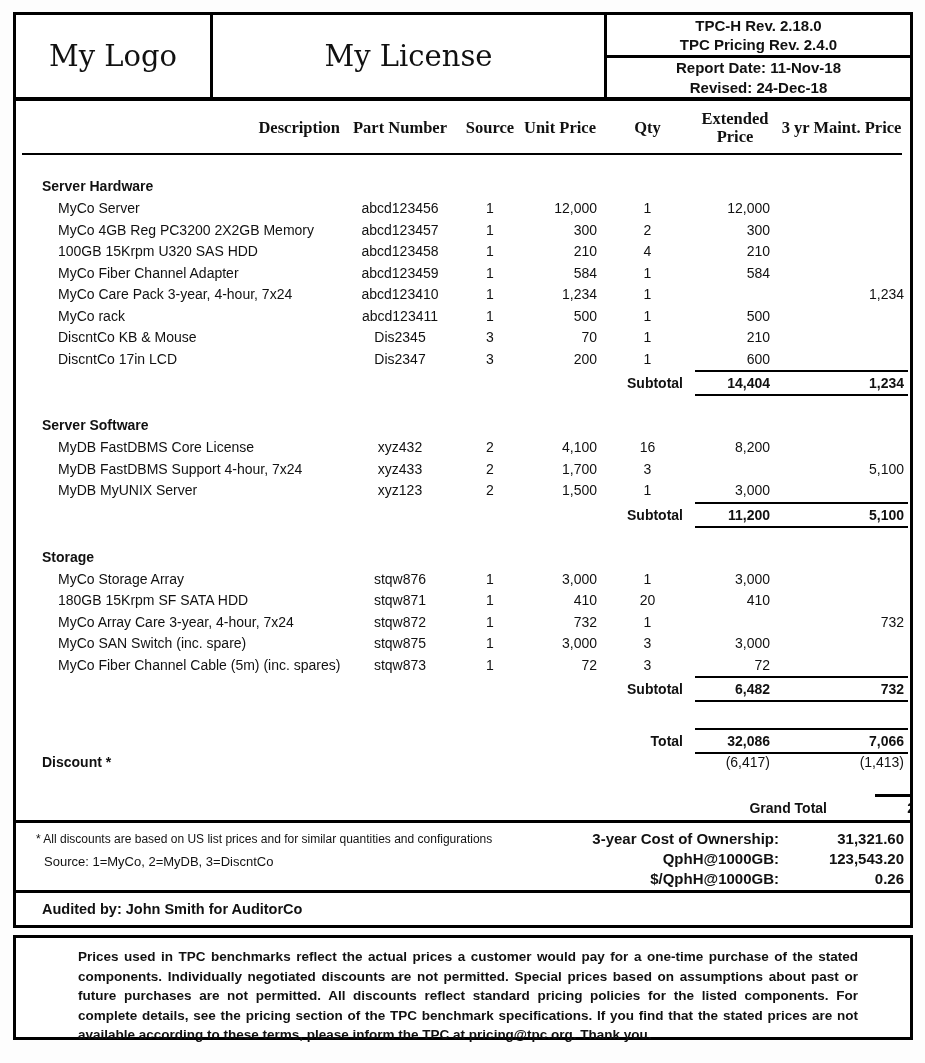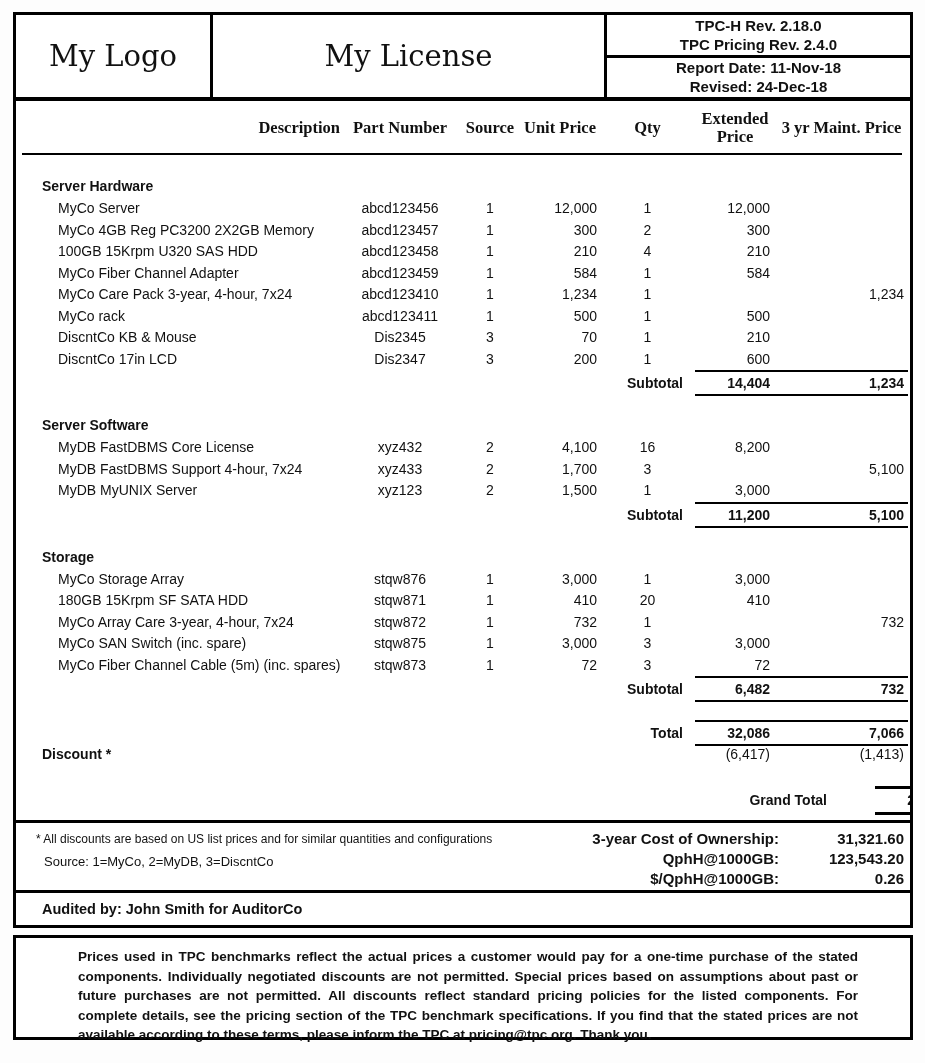--- a/index.html
+++ b/index.html
@@ -20,21 +20,21 @@
     align-items:center; justify-content:center;
     font-family:"DejaVu Serif", serif; font-size:29px;
   }
   .system-box {
     flex:1; border-right:3px solid #000; display:flex;
     align-items:center; justify-content:center;
     font-family:"DejaVu Serif", serif; font-size:29px;
   }
   .info-box { width:303px; display:flex; flex-direction:column; }
   .info-top { flex:1; border-bottom:3px solid #000; display:flex; flex-direction:column; justify-content:center; }
-  .info-bottom { flex:1; display:flex; flex-direction:column; justify-content:flex-start; }
+  .info-bottom { flex:1; display:flex; flex-direction:column; justify-content:space-between; }
   .info-line { text-align:center; font-weight:bold; font-size:15px; line-height:19px; }
   
   .col-header {
     position:relative; height:54px;
     display:grid; grid-template-columns:324px 120px 60px 80px 95px 80px 133px;
     align-items:center;
     font-family:"Liberation Serif", serif; font-weight:bold; font-size:16.5px;
   }
   .col-header::after {
     content:""; position:absolute; left:6px; right:8px; bottom:0; height:2px; background:#000;
@@ -60,21 +60,21 @@
   .c-label { grid-column:1/6; text-align:right; font-weight:bold; padding-right:12px; }
   .c-dleft { grid-column:1/6; text-align:left;  font-weight:bold; padding-left:26px; }
   .trow.subtotal { height:24px; line-height:22px; font-weight:bold; }
   .trow.subtotal .c-ext, .trow.subtotal .c-maint { border-top:2px solid #000; border-bottom:2px solid #000; }
   .trow.totalrow { height:24px; line-height:22px; font-weight:bold; }
   .trow.totalrow .c-ext, .trow.totalrow .c-maint { border-top:2px solid #000; border-bottom:2px solid #000; }
   .trow.discount { height:22px; }
   .trow.grand { height:26px; line-height:23px; font-weight:bold;gap:36px; }
   .trow.grand .c-ext, .trow.grand .c-maint { border-top:3px solid #000; border-bottom:3px solid #000; }
   .mt-sec { margin-top:21px; }
-  .mt-tot { margin-top:20px; }
+  .mt-tot { margin-top:28px; }
   .mt-gt  { margin-top:20px; }
   
   .doc-footer { position:relative; height:70px; border-top:3px solid #000; }
   .note1 { position:absolute; left:20px; top:9px; font-size:12px; }
   .note2 { position:absolute; left:28px; top:31px; font-size:13px; }
   .metrics { position:absolute; right:6px; top:6px; }
   .metric-row { display:flex; justify-content:flex-end; height:20px; line-height:20px; font-weight:bold; font-size:15px; }
   .metric-value { width:125px; text-align:right; }
   
   .audit-band { height:35px; border-top:3px solid #000; display:flex; align-items:center; padding-left:26px; font-weight:bold; font-size:14.5px; }

